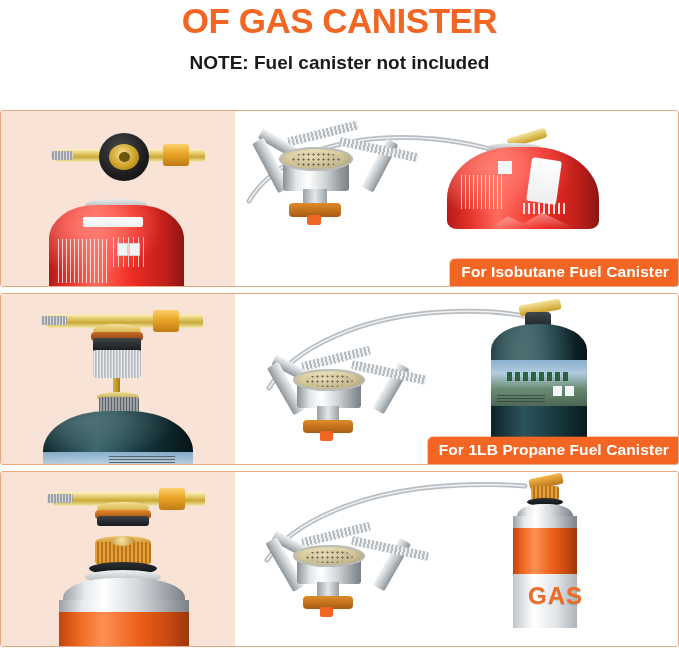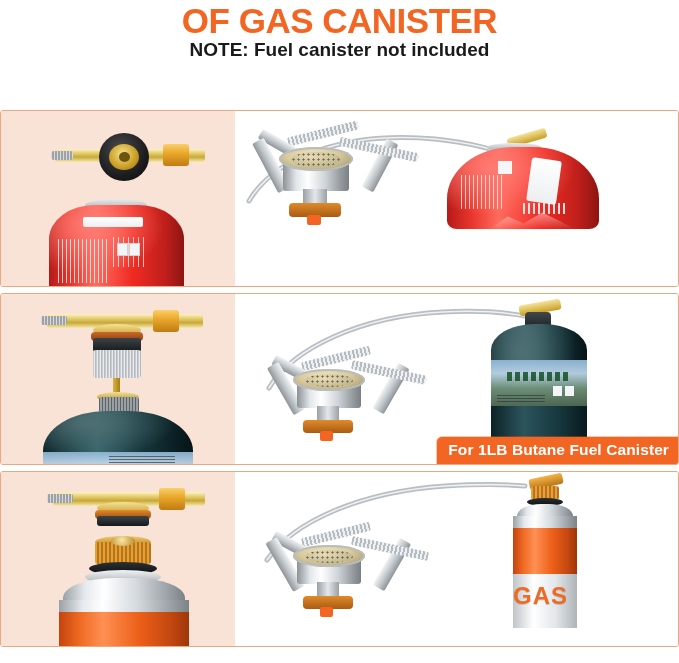--- a/index.html
+++ b/index.html
@@ -31,21 +31,21 @@
     padding: 0 10px;
     text-transform: uppercase;
     font-family: "Liberation Sans", sans-serif;
   }
   .title .line2 { display: block; }
   .note {
     color: #1a1a1a;
     font-weight: bold;
     font-size: 19px;
     line-height: 22px;
-    margin-top: 2px;
+    margin-top: 15px;
   }
 
   
   .panels {
     position: absolute;
     left: 0;
     top: 110px;
     width: 679px;
   }
   .panel {
@@ -241,20 +241,21 @@
       <div class="art" style="left:272px;top:22px;width:40px;height:10px;background:linear-gradient(180deg,#f4e39a,#c89e22);border-radius:3px;transform:rotate(-16deg);"></div>
       <div class="art" style="left:252px;top:32px;width:54px;height:9px;border-radius:50%;background:linear-gradient(180deg,#e9ecee,#a3a8ac);"></div>
       <div class="art can-red" style="left:212px;top:36px;width:152px;height:82px;border-radius:66px 66px 10px 10px / 52px 52px 8px 8px;"></div>
       <div class="art paper-label" style="left:294px;top:48px;width:30px;height:44px;border-radius:3px;transform:rotate(8deg);"></div>
       <div class="art" style="left:263px;top:50px;width:14px;height:13px;background:#f4f6f8;"></div>
       <div class="art" style="left:226px;top:64px;width:44px;height:34px;background:repeating-linear-gradient(90deg,rgba(255,255,255,.72) 0 1px,rgba(255,255,255,0) 1px 4px);"></div>
       <div class="art" style="left:288px;top:92px;width:44px;height:11px;background:repeating-linear-gradient(90deg,rgba(255,255,255,.85) 0 2px,rgba(255,255,255,0) 2px 5px);"></div>
       <div class="art" style="left:254px;top:100px;width:86px;height:18px;background:linear-gradient(180deg,rgba(255,255,255,.5),rgba(255,255,255,0));clip-path:polygon(0 100%,22% 30%,40% 70%,62% 8%,82% 56%,100% 100%);"></div>
     </div>
 
+    <div class="badge b1">For Isobutane Fuel Canister</div>
   </div>
 
   <div class="panel panel-2">
 
     <div class="panel-left">
       <div class="art brass-bar" style="left:46px;top:20px;width:156px;height:14px;"></div>
       <div class="art" style="left:40px;top:22px;width:26px;height:9px;background:repeating-linear-gradient(90deg,#d8d9dc 0 1.5px,#9ea2a6 1.5px 3px);border-radius:2px;"></div>
       <div class="art brass-knob" style="left:152px;top:16px;width:26px;height:22px;border-radius:3px;"></div>
       <div class="art" style="left:92px;top:30px;width:48px;height:12px;border-radius:50%;background:linear-gradient(180deg,#f6e29c,#c89c24);"></div>
       <div class="art" style="left:90px;top:38px;width:52px;height:9px;border-radius:4px;background:linear-gradient(180deg,#c96a2a,#8d3f12);"></div>
@@ -291,21 +292,21 @@
       <div class="art" style="left:290px;top:18px;width:26px;height:16px;border-radius:4px;background:linear-gradient(180deg,#41484c,#1d2327);"></div>
       <div class="art can-dark" style="left:256px;top:30px;width:96px;height:130px;border-radius:44px 44px 6px 6px / 26px 26px 5px 5px;"></div>
       <div class="art" style="left:256px;top:66px;width:96px;height:48px;background:linear-gradient(180deg,#8fb6d6 0%,#b9d3e6 28%,#6e8f76 60%,#4b6450 100%);opacity:.95;"></div>
       <div class="art" style="left:272px;top:78px;width:64px;height:9px;background:repeating-linear-gradient(90deg,rgba(20,80,40,.85) 0 5px,rgba(0,0,0,0) 5px 8px);"></div>
       <div class="art" style="left:318px;top:92px;width:9px;height:10px;background:#f3f6f8;"></div>
       <div class="art" style="left:330px;top:92px;width:9px;height:10px;background:#f3f6f8;"></div>
       <div class="art" style="left:262px;top:100px;width:48px;height:8px;background:repeating-linear-gradient(0deg,rgba(30,40,40,.55) 0 1px,rgba(0,0,0,0) 1px 3px);"></div>
       <div class="art" style="left:256px;top:112px;width:96px;height:48px;background:linear-gradient(90deg,#0c2226,#2c545b 34%,#16383e 70%,#081a1d);"></div>
     </div>
 
-    <div class="badge b2">For 1LB Butane Fuel Canister</div>
+    <div class="badge b2">For 1LB Propane Fuel Canister</div>
   </div>
 
   <div class="panel panel-3">
 
     <div class="panel-left">
       <div class="art brass-bar" style="left:52px;top:20px;width:152px;height:14px;"></div>
       <div class="art" style="left:46px;top:22px;width:26px;height:9px;background:repeating-linear-gradient(90deg,#d8d9dc 0 1.5px,#9ea2a6 1.5px 3px);border-radius:2px;"></div>
       <div class="art brass-knob" style="left:158px;top:16px;width:26px;height:22px;border-radius:3px;"></div>
       <div class="art" style="left:96px;top:30px;width:52px;height:12px;border-radius:50%;background:linear-gradient(180deg,#f6e29c,#c89c24);"></div>
       <div class="art" style="left:94px;top:38px;width:56px;height:9px;border-radius:4px;background:linear-gradient(180deg,#e08b2c,#9c4b10);"></div>
@@ -341,18 +342,18 @@
       <div class="art" style="left:68px;top:124px;width:50px;height:13px;border-radius:4px;background:linear-gradient(180deg,#e08a2a,#a85b12);"></div>
       <div class="art" style="left:85px;top:135px;width:13px;height:10px;background:#f26522;border-radius:2px;"></div>
 
       <div class="art" style="left:294px;top:4px;width:34px;height:11px;background:linear-gradient(180deg,#f4b447,#b8761a);border-radius:3px;transform:rotate(-12deg);"></div>
       <div class="art" style="left:296px;top:14px;width:28px;height:14px;border-radius:3px;background:repeating-linear-gradient(90deg,#e8a13a 0 2px,#b9731c 2px 4px);"></div>
       <div class="art" style="left:292px;top:26px;width:36px;height:8px;border-radius:50%;background:linear-gradient(180deg,#2b3033,#0d1012);"></div>
       <div class="art can-silver" style="left:282px;top:32px;width:56px;height:18px;border-radius:24px 24px 0 0 / 12px 12px 0 0;"></div>
       <div class="art can-silver" style="left:278px;top:44px;width:64px;height:112px;"></div>
       <div class="art can-orange" style="left:278px;top:56px;width:64px;height:46px;"></div>
       <div class="art" style="left:278px;top:102px;width:64px;height:54px;background:linear-gradient(90deg,#bfc4c8,#ffffff 32%,#e3e7ea 66%,#aeb3b7);"></div>
-      <div style="position:absolute;left:278px;top:110px;width:85px;color:#ef6a22;font-weight:bold;font-size:24px;letter-spacing:1px;font-family:'Liberation Sans',sans-serif;text-shadow:0 1px 0 rgba(0,0,0,.15);">GAS</div>
+      <div style="position:absolute;left:278px;top:110px;width:85px;text-align:center;color:#ef6a22;font-weight:bold;font-size:24px;letter-spacing:1px;font-family:'Liberation Sans',sans-serif;text-shadow:0 1px 0 rgba(0,0,0,.15);">GAS</div>
     </div>
 
   </div>
 
 </div>
 
 </body></html>

